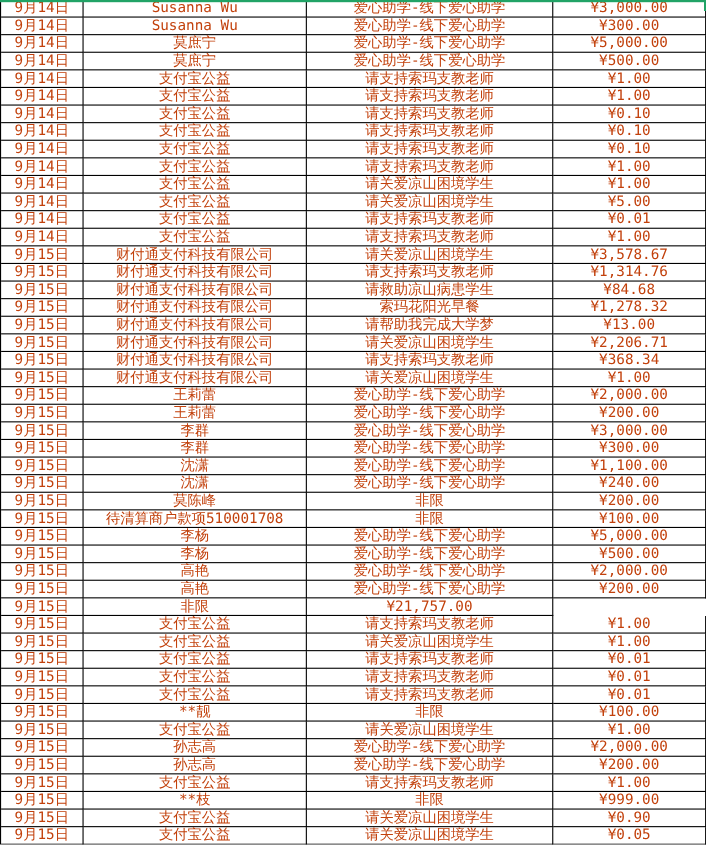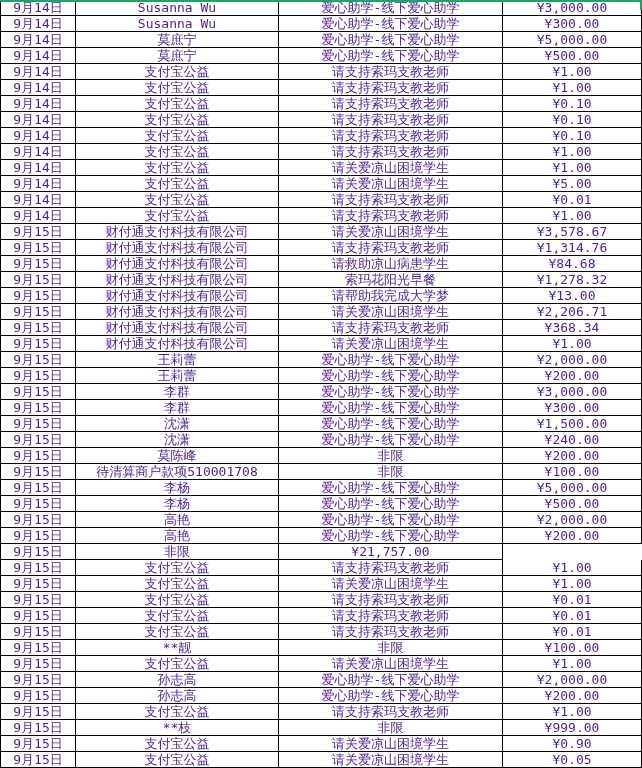--- a/index.html
+++ b/index.html
@@ -8,21 +8,21 @@
     background: #ffffff;
   }
   .sheet {
     position: relative;
     width: 642px;
     height: 768px;
     overflow: hidden;
     background: #ffffff;
     font-family: "DejaVu Sans Mono", "DejaVu Sans", monospace;
     font-size: 13px;
-    color: #4c1d95;
+    color: #c2410c;
   }
   .grid {
     position: absolute;
     top: 0;
     left: 0;
     width: 642px;
     border-left: 1px solid #000000;
     box-sizing: border-box;
   }
   .row {
@@ -246,21 +246,21 @@
     <div class="cell">9月15日</div>
     <div class="cell">李群</div>
     <div class="cell">爱心助学-线下爱心助学</div>
     <div class="cell">¥300.00</div>
   </div>
 
   <div class="row">
     <div class="cell">9月15日</div>
     <div class="cell">沈潇</div>
     <div class="cell">爱心助学-线下爱心助学</div>
-    <div class="cell">¥1,500.00</div>
+    <div class="cell">¥1,100.00</div>
   </div>
 
   <div class="row">
     <div class="cell">9月15日</div>
     <div class="cell">沈潇</div>
     <div class="cell">爱心助学-线下爱心助学</div>
     <div class="cell">¥240.00</div>
   </div>
 
   <div class="row">

